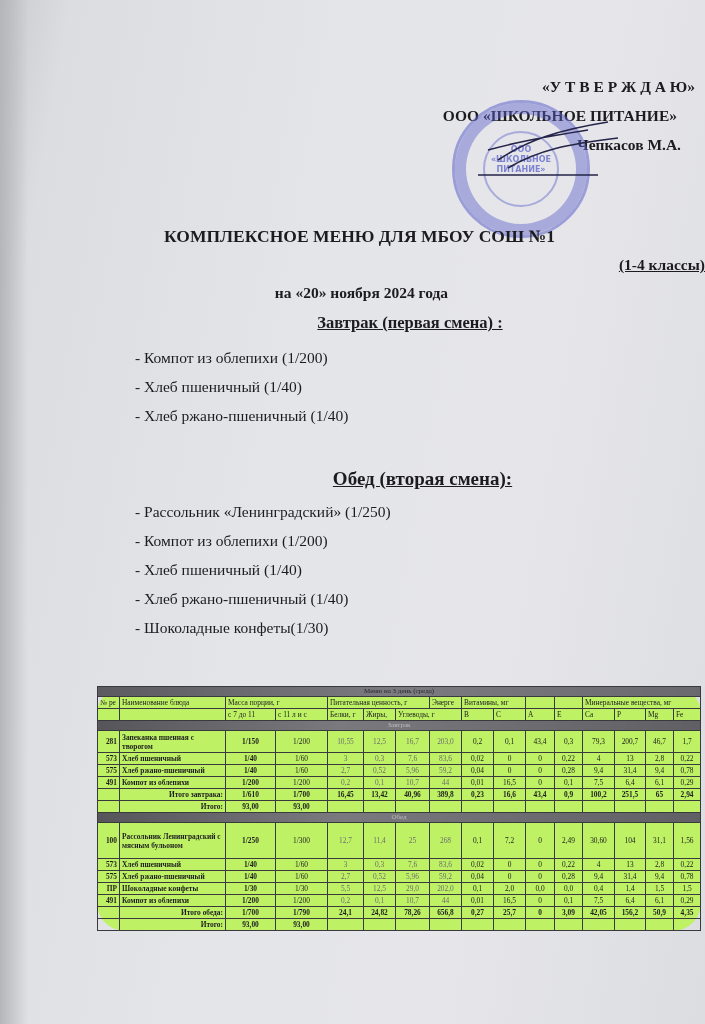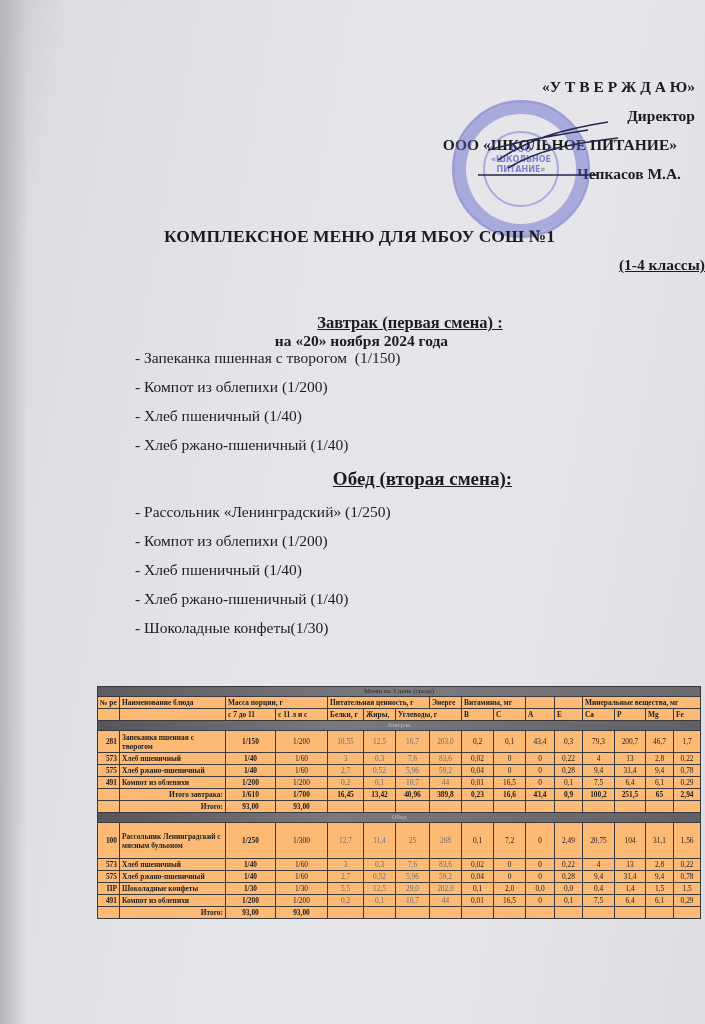--- a/index.html
+++ b/index.html
@@ -35,81 +35,80 @@
     font-size: 8px; font-weight: bold; text-align: center; padding-top: 12px; line-height: 10px;
   }
   .signature {
     position: absolute; left: 468px; top: 120px; width: 160px; height: 70px; pointer-events: none;
   }
   .title {
     position: absolute; left: 0; width: 705px; text-align: center; font-weight: bold;
   }
   .t-main { top: 226px; font-size: 17.5px; padding-left: 14px; }
   .t-class { top: 256px; font-size: 15.5px; text-decoration: underline; padding-left: 22px; text-align: right; }
-  .t-date { top: 284px; font-size: 15.5px; padding-left: 18px; margin-top: 48px; }
+  .t-date { top: 284px; font-size: 15.5px; padding-left: 18px; }
   .t-breakfast { top: 313px; font-size: 16.5px; text-decoration: underline; padding-left: 115px; }
   .t-lunch { top: 468px; font-size: 19px; text-decoration: underline; padding-left: 140px; }
   .list { position: absolute; left: 135px; font-size: 15.5px; line-height: 29px; }
   .list.breakfast { top: 343px; }
   .list.lunch { top: 497px; }
   .list .item { display: block; white-space: pre; }
 
   .table-wrap {
     position: absolute; left: 97px; top: 686px; width: 593px;
   }
   table.menu {
     width: 593px; border-collapse: collapse; table-layout: fixed;
     font-size: 7.4px; font-family: "Liberation Serif", serif;
-    background: #fdba74;
+    background: #bef264;
+    border-radius: 28px;
   }
   table.menu td {
     border: 1px solid #3a3a3e; padding: 0 2px; height: 12px; line-height: 9px;
     overflow: hidden; white-space: nowrap; vertical-align: middle;
   }
   table.menu td.c { text-align: center; }
   table.menu td.r { text-align: right; }
   table.menu td.b { font-weight: bold; }
   table.menu td.lt { color: #6c6c70; }
   table.menu tr.band td {
     background: linear-gradient(90deg, #56565a, #7a7a7e 40%, #606064);
     height: 10px; color: #bdbdc0; text-align: center; font-size: 7px;
   }
   table.menu tr.band.top td { color: #28282b; background: linear-gradient(90deg, #5c5c60, #7c7c80 50%, #6a6a6e); }
-  table.menu tr.head td { font-weight: bold; margin-left: 21px; }
+  table.menu tr.head td { font-weight: normal; margin-left: 21px; }
   table.menu tr.tall td { height: 22px; }
   table.menu tr.xtall td { height: 36px; }
   table.menu td.wrap { white-space: normal; line-height: 9px; }
   table.menu tr.total td { font-weight: bold; }
 </style>
 </head>
 <body>
 
 <div class="page-shadow-left"></div>
 
 <div class="approve">
   <span class="line">«У Т В Е Р Ж Д А Ю»</span>
-  <span class="line">Директор</span>
   <span class="line org">ООО «ШКОЛЬНОЕ ПИТАНИЕ»</span>
   <span class="line name">Чепкасов М.А.</span>
 </div>
 
 <div class="stamp">
   <div class="inner">ООО «ШКОЛЬНОЕ ПИТАНИЕ»</div>
 </div>
 <svg class="signature" viewBox="0 0 160 70">
   <path d="M10 55 L130 55 M30 40 C60 20, 90 10, 140 2 M40 48 C70 30, 100 24, 150 18 M20 30 C50 22, 70 18, 120 10" stroke="#25254a" stroke-width="1.6" fill="none"></path>
 </svg>
 
 <div class="title t-main">КОМПЛЕКСНОЕ МЕНЮ ДЛЯ МБОУ СОШ №1</div>
 <div class="title t-class">(1-4 классы)</div>
 <div class="title t-date">на «20» ноября 2024 года</div>
 <div class="title t-breakfast">Завтрак (первая смена) :</div>
 
 <div class="list breakfast">
-  <span class="item">- Запеканка пшенная с творогом  (1/150)</span>
   <span class="item">- Компот из облепихи (1/200)</span>
   <span class="item">- Хлеб пшеничный (1/40)</span>
   <span class="item">- Хлеб ржано-пшеничный (1/40)</span>
 </div>
 
 <div class="title t-lunch">Обед (вторая смена):</div>
 
 <div class="list lunch">
   <span class="item">- Рассольник «Ленинградский» (1/250)</span>
   <span class="item">- Компот из облепихи (1/200)</span>
@@ -290,21 +289,21 @@
           <td class="c b">1/250</td>
           <td class="c">1/300</td>
           <td class="c lt">12,7</td>
           <td class="c lt">11,4</td>
           <td class="c lt">25</td>
           <td class="c lt">268</td>
           <td class="c">0,1</td>
           <td class="c">7,2</td>
           <td class="c">0</td>
           <td class="c">2,49</td>
-          <td class="c">20,75</td>
+          <td class="c">30,60</td>
           <td class="c">104</td>
           <td class="c">31,1</td>
           <td class="c">1,56</td>
         </tr>
         <tr>
           <td class="r b">573</td>
           <td class="b wrap">Хлеб пшеничный</td>
           <td class="c b">1/40</td>
           <td class="c">1/60</td>
           <td class="c lt">3</td>
@@ -369,20 +368,38 @@
           <td class="c">16,5</td>
           <td class="c">0</td>
           <td class="c">0,1</td>
           <td class="c">7,5</td>
           <td class="c">6,4</td>
           <td class="c">6,1</td>
           <td class="c">0,29</td>
         </tr>
         <tr class="total">
           <td></td>
+          <td class="r">Итого обеда:</td>
+          <td class="c">1/700</td>
+          <td class="c">1/790</td>
+          <td class="c">24,1</td>
+          <td class="c">24,82</td>
+          <td class="c">78,26</td>
+          <td class="c">656,8</td>
+          <td class="c">0,27</td>
+          <td class="c">25,7</td>
+          <td class="c">0</td>
+          <td class="c">3,09</td>
+          <td class="c">42,05</td>
+          <td class="c">156,2</td>
+          <td class="c">50,9</td>
+          <td class="c">4,35</td>
+        </tr>
+        <tr class="total">
+          <td></td>
           <td class="r">Итого:</td>
           <td class="c">93,00</td>
           <td class="c">93,00</td>
           <td></td>
           <td></td>
           <td></td>
           <td></td>
           <td></td>
           <td></td>
           <td></td>

